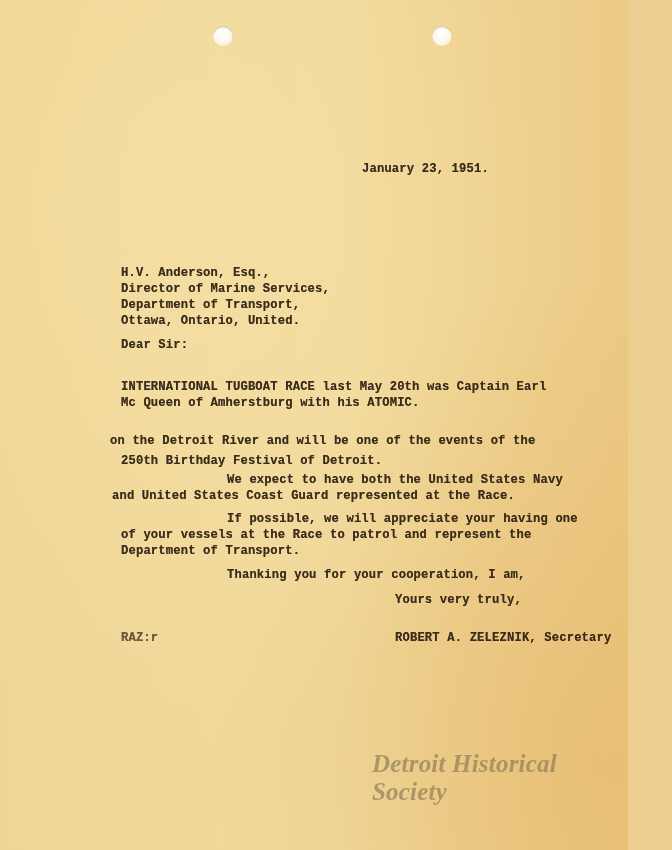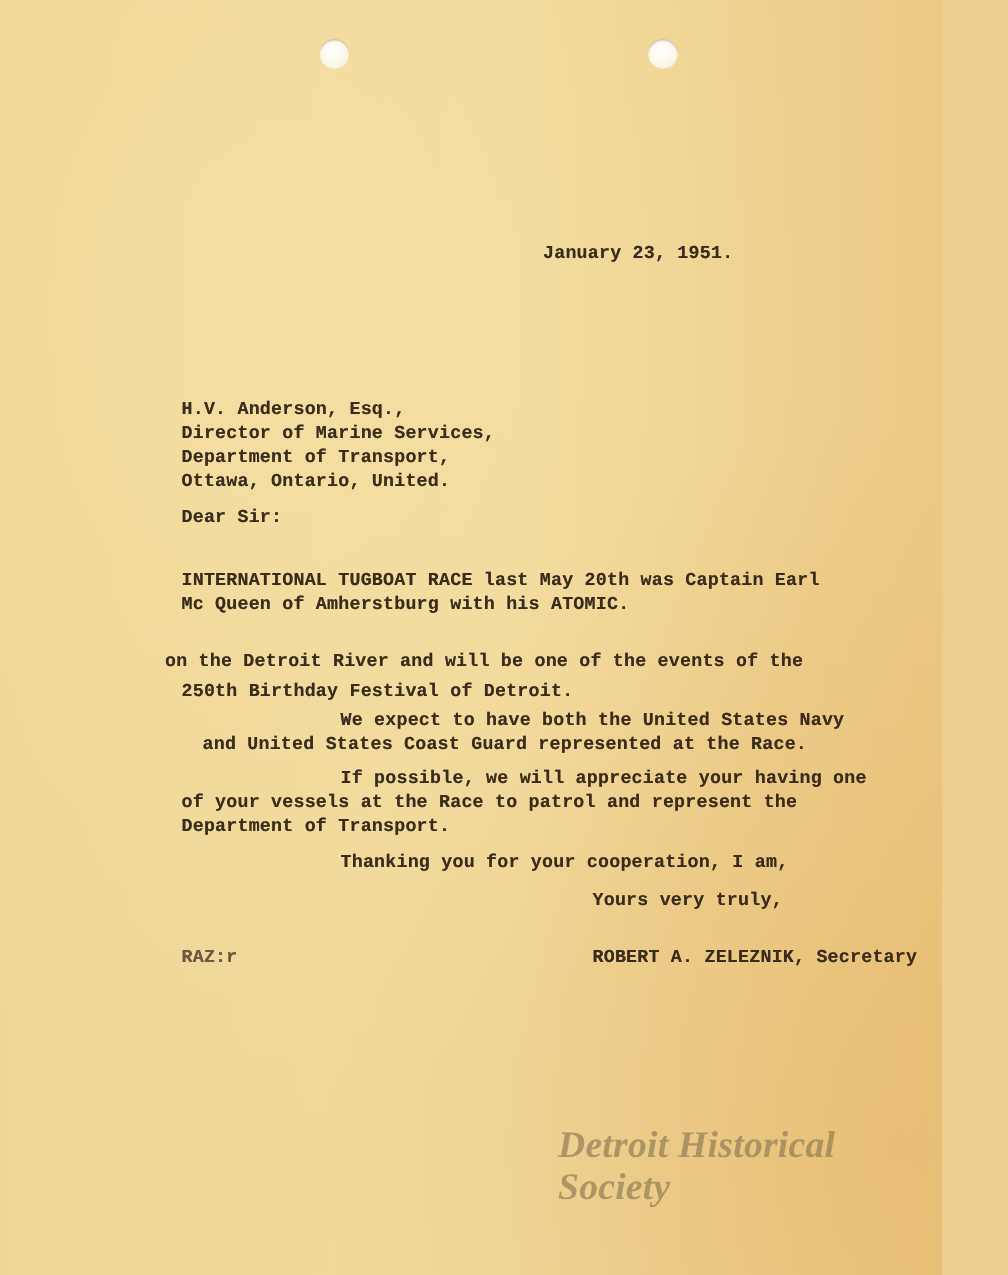--- a/index.html
+++ b/index.html
@@ -52,21 +52,21 @@
 
   <div class="line" style="left:121px; top:338px;">Dear Sir:</div>
 
   <div class="line" style="left:121px; top:380px;">INTERNATIONAL TUGBOAT RACE last May 20th was Captain Earl</div>
   <div class="line" style="left:121px; top:396px;">Mc Queen of Amherstburg with his ATOMIC.</div>
 
   <div class="line" style="left:110px; top:434px;">on the Detroit River and will be one of the events of the</div>
   <div class="line" style="left:121px; top:454px;">250th Birthday Festival of Detroit.</div>
 
   <div class="line" style="left:227px; top:473px;">We expect to have both the United States Navy</div>
-  <div class="line" style="left:135px; top:489px;">and United States Coast Guard represented at the Race.</div>
+  <div class="line" style="left:112px; top:489px;">and United States Coast Guard represented at the Race.</div>
 
   <div class="line" style="left:227px; top:512px;">If possible, we will appreciate your having one</div>
   <div class="line" style="left:121px; top:528px;">of your vessels at the Race to patrol and represent the</div>
   <div class="line" style="left:121px; top:544px;">Department of Transport.</div>
 
   <div class="line" style="left:227px; top:568px;">Thanking you for your cooperation, I am,</div>
   <div class="line" style="left:395px; top:593px;">Yours very truly,</div>
 
   <div class="line faint" style="left:121px; top:631px;">RAZ:r</div>
   <div class="line" style="left:395px; top:631px;">ROBERT A. ZELEZNIK, Secretary</div>

